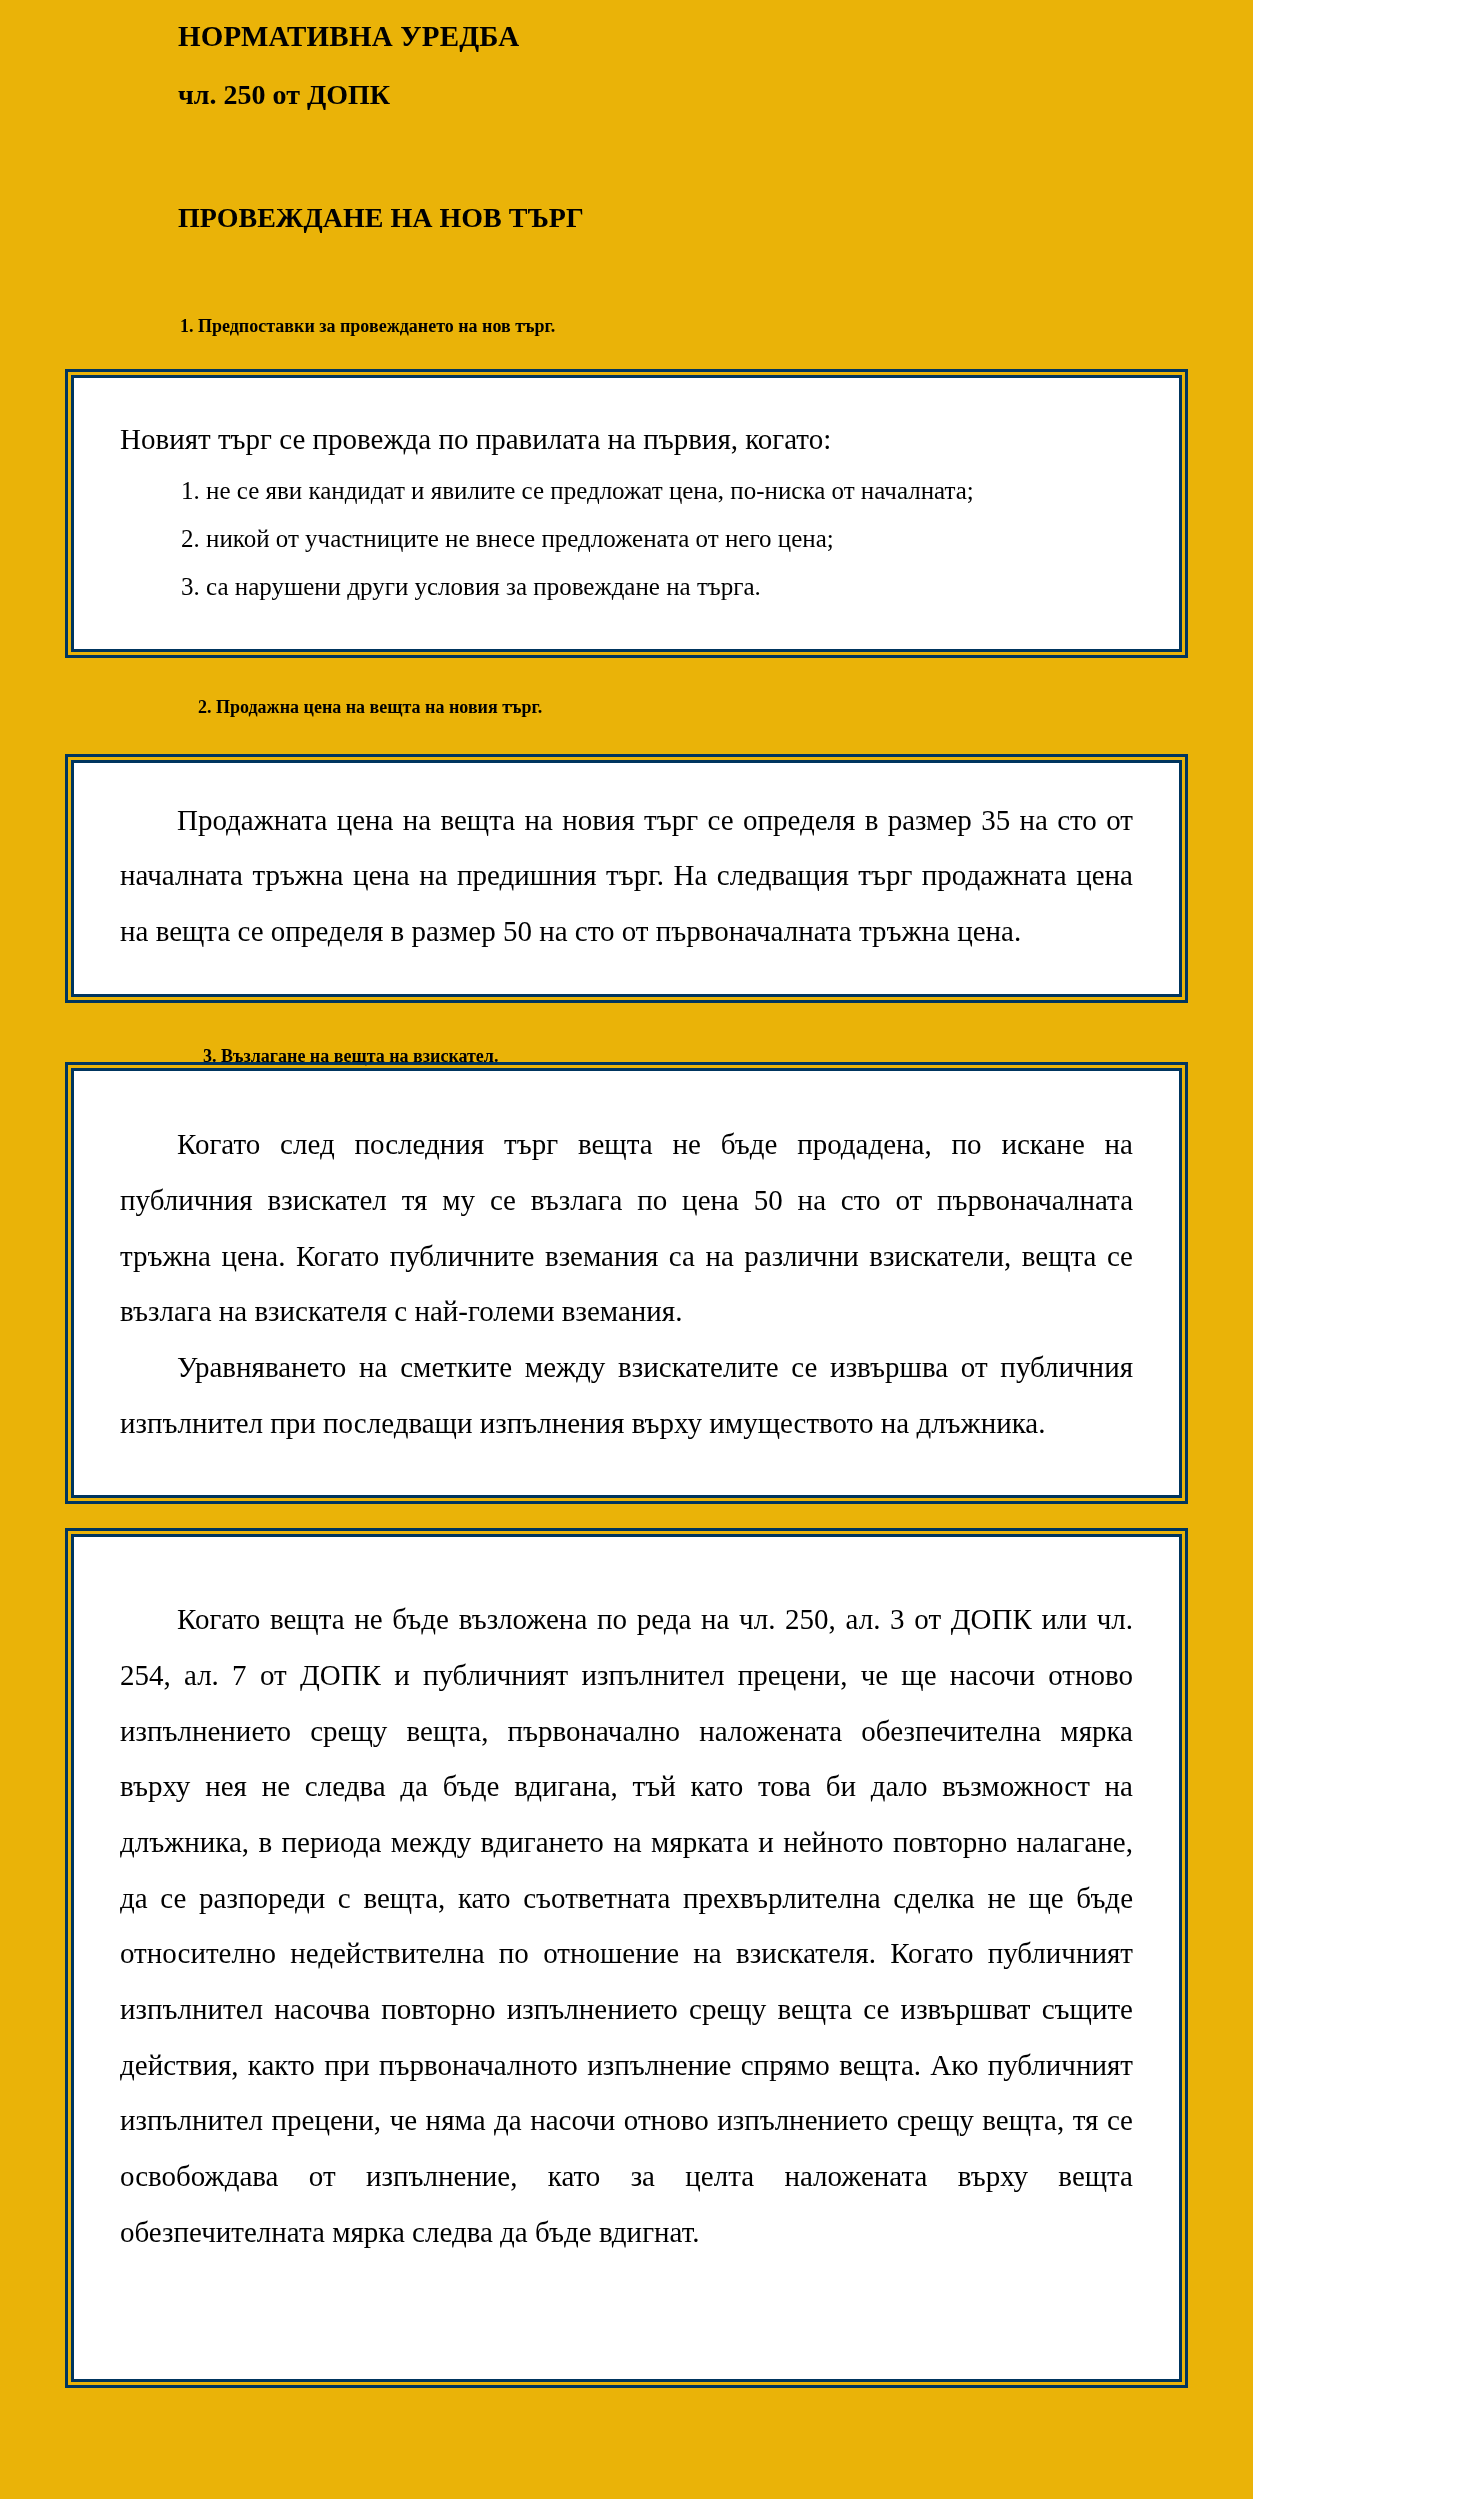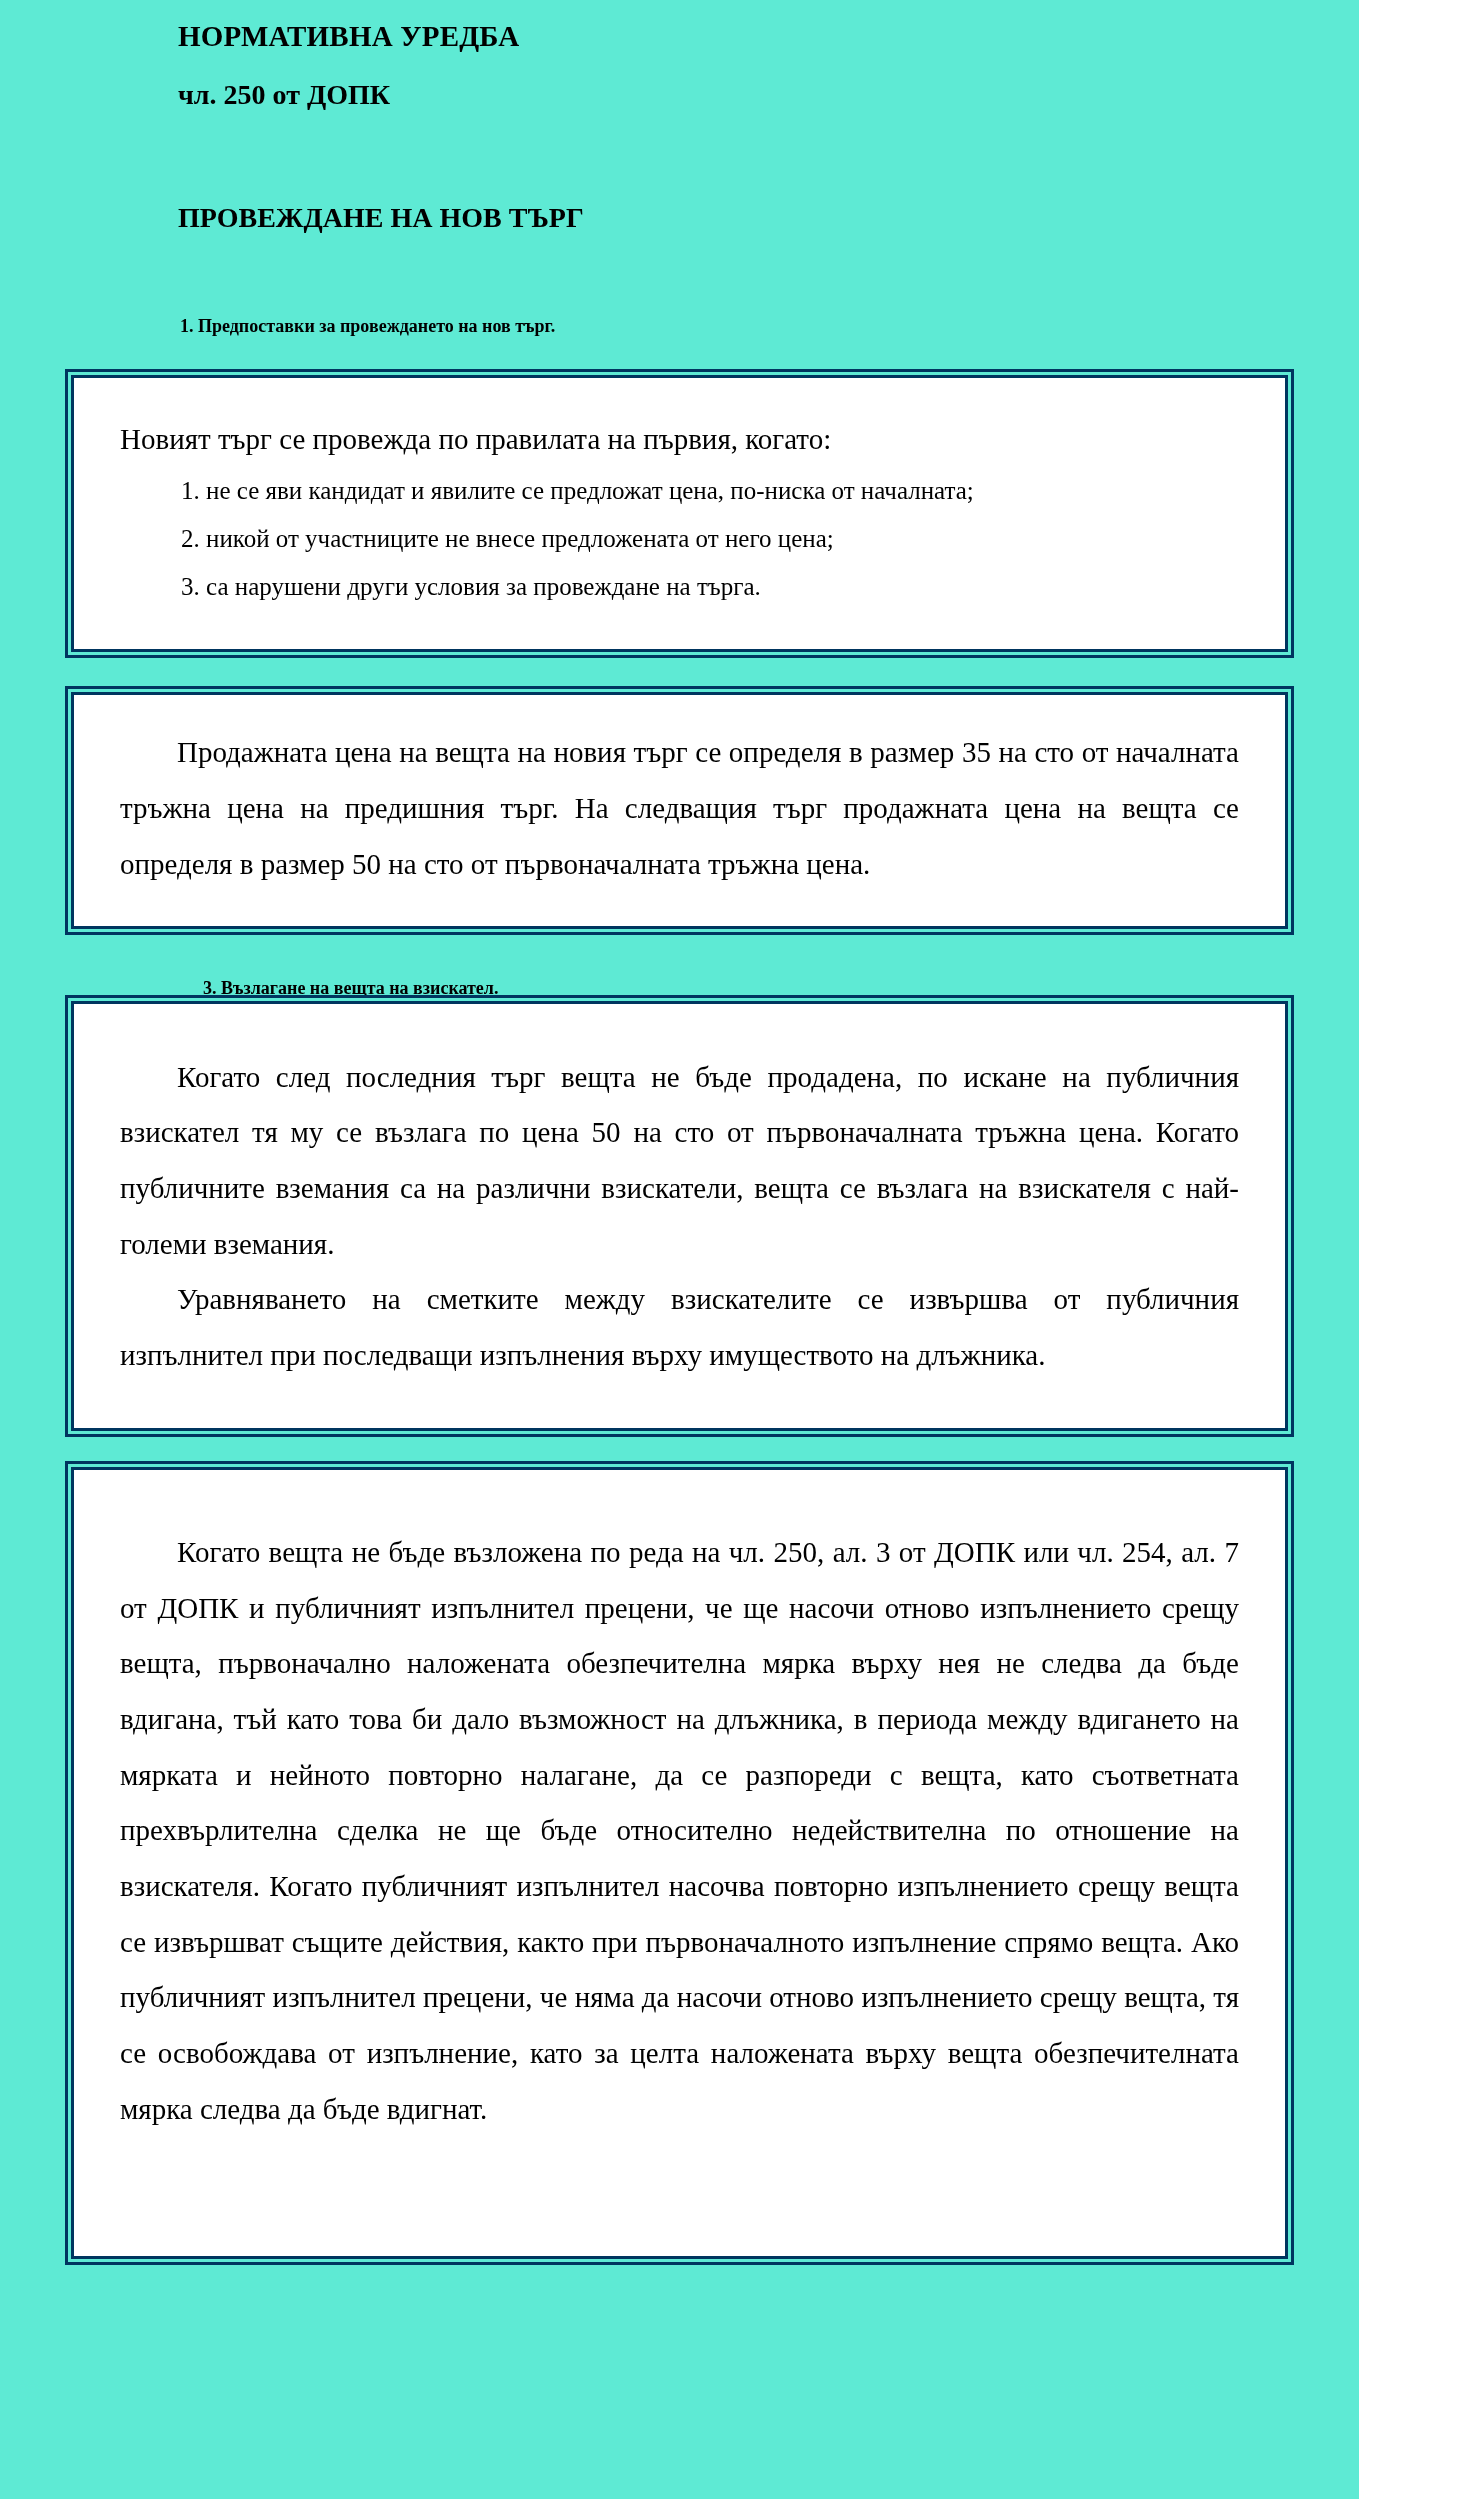--- a/index.html
+++ b/index.html
@@ -11,25 +11,25 @@
   body {
     width: 1481px;
     min-height: 2500px;
     font-family: "Liberation Serif", "DejaVu Serif", serif;
     color: #000000;
     -webkit-font-smoothing: antialiased;
   }
 
   .page {
     position: relative;
-    width: 1359px;
+    width: 1253px;
     min-height: 2500px;
     box-sizing: border-box;
     padding: 0;
-    background: #5eead4;
+    background: #eab308;
   }
 
   
   .doc-title {
     font-size: 29px;
     font-weight: bold;
     letter-spacing: 0.2px;
     margin: 0;
     padding: 18px 0 0 178px;
     line-height: 1.28;
@@ -113,20 +113,21 @@
 
   <div class="box-wrap">
     <div class="framed box-1" style="--frame: #00355f;">
       <p class="para lead">Новият търг се провежда по правилата на първия, когато:</p>
       <p class="list-item">1. не се яви кандидат и явилите се предложат цена, по-ниска от началната;</p>
       <p class="list-item">2. никой от участниците не внесе предложената от него цена;</p>
       <p class="list-item">3. са нарушени други условия за провеждане на търга.</p>
     </div>
   </div>
 
+  <h3 class="numbered-heading nh-2">2. Продажна цена на вещта на новия търг.</h3>
 
   <div class="box-wrap">
     <div class="framed box-2" style="--frame: #00355f;">
       <p class="para indented">Продажната цена на вещта на новия търг се определя в размер 35 на сто от началната тръжна цена на предишния търг.  На следващия търг продажната цена на вещта се определя в размер 50 на сто от първоначалната тръжна цена.</p>
     </div>
   </div>
 
   <h3 class="numbered-heading nh-3">3. Възлагане на вещта на взискател.</h3>
 
   <div class="box-wrap">

